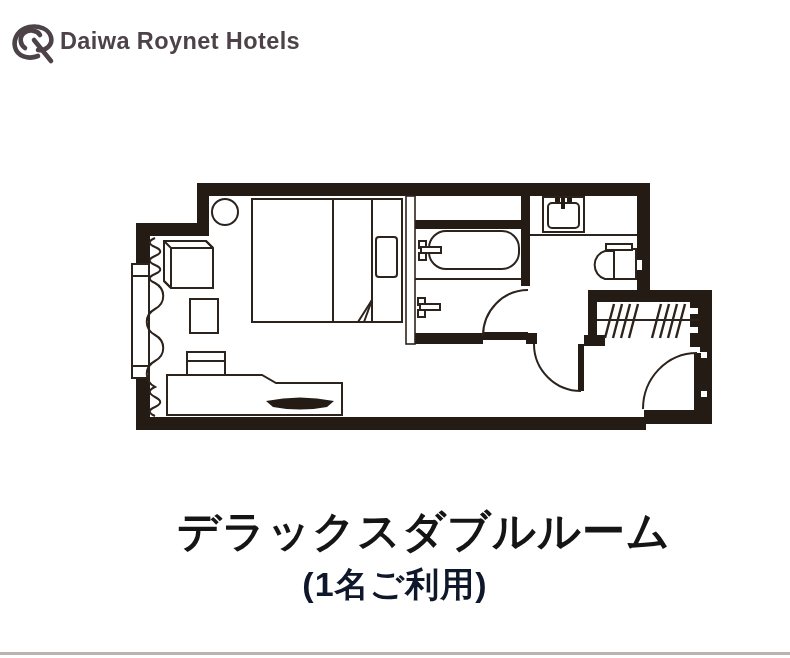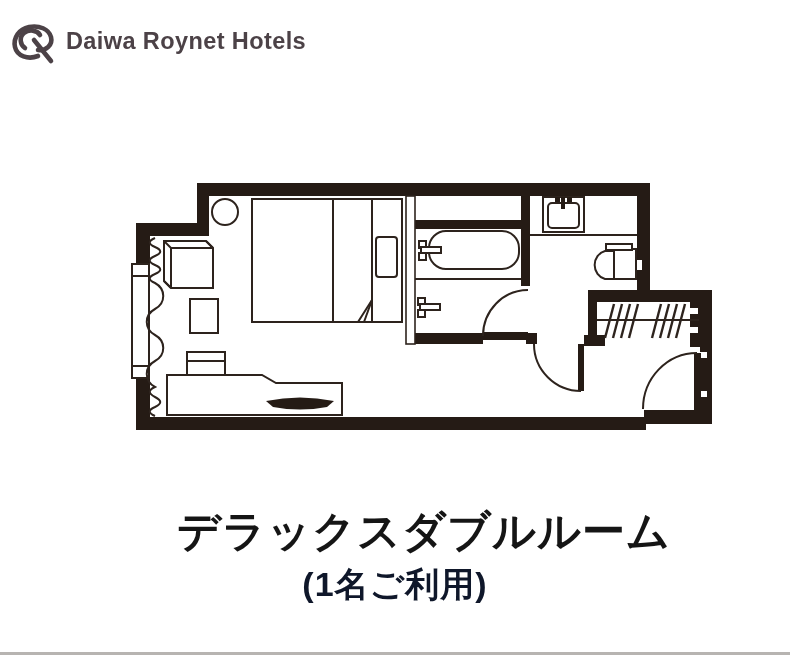--- a/index.html
+++ b/index.html
@@ -2,21 +2,21 @@
 <html><head>
 <meta charset="utf-8">
 <style>
   * { margin: 0; padding: 0; box-sizing: border-box; }
   html, body { width: 790px; height: 658px; background: #ffffff; overflow: hidden;
     font-family: "Liberation Sans", "DejaVu Sans", sans-serif; }
   .page { position: relative; width: 790px; height: 658px; background: #fff; }
 
   .brand { position: absolute; left: 8px; top: 14px; display: flex; align-items: center; }
   .brand-mark { width: 52px; height: 54px; }
-  .brand-name { font-size: 23.5px; font-weight: 600; color: #4c4247; letter-spacing: 0.4px; margin-left: 6px; }
+  .brand-name { font-size: 23.5px; font-weight: 600; color: #4c4247; letter-spacing: 0.4px; }
 
   .plan { position: absolute; left: 0; top: 0; width: 790px; height: 658px; }
 
   .caption-title { position: absolute; left: 0; top: 503px; width: 790px; text-align: center;
     transform: translateX(29px); font-size: 43px; font-weight: 600; color: #151515; letter-spacing: 1px; }
   .caption-subtitle { position: absolute; left: 0; top: 562px; width: 790px; text-align: center;
     font-size: 34px; font-weight: 600; color: #0f172a; letter-spacing: 1px; }
 
   .bottom-rule { position: absolute; left: 0; top: 652px; width: 790px; height: 3px; background: #b7b4b1; }
 

